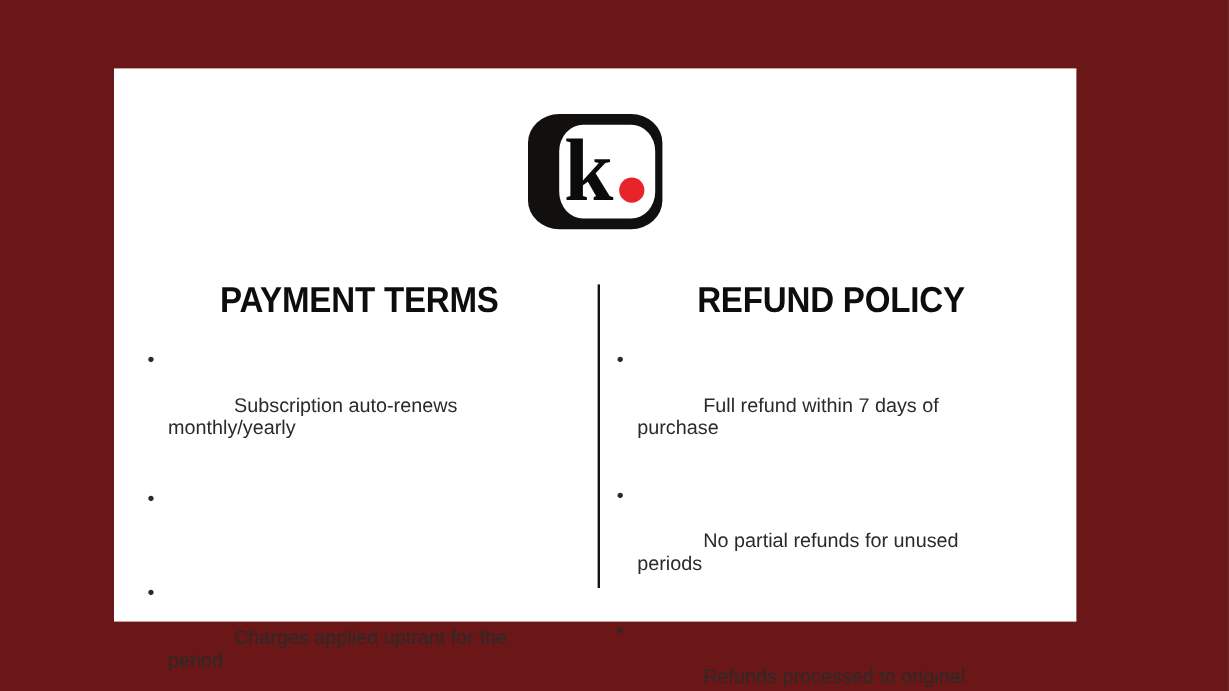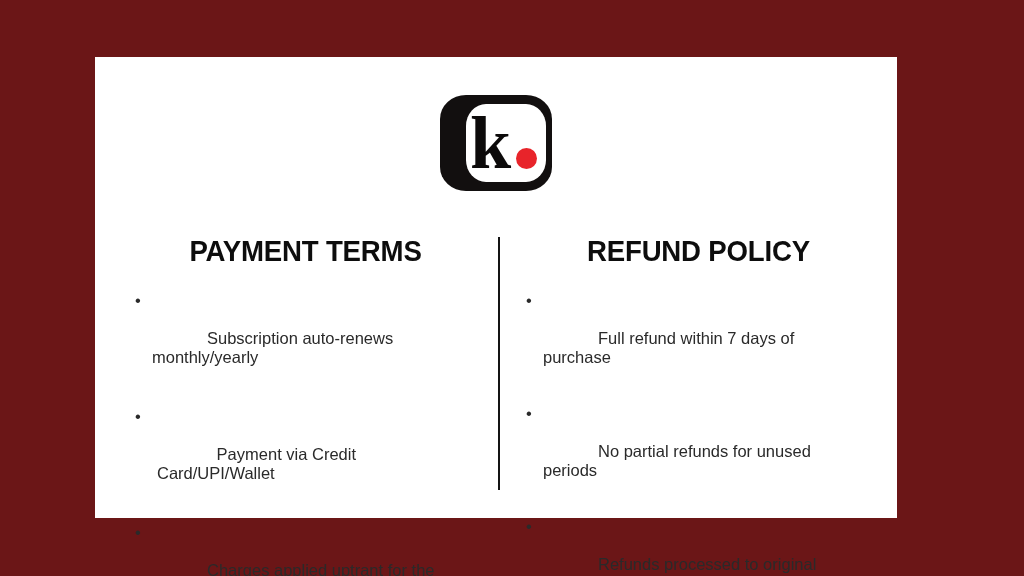--- a/index.html
+++ b/index.html
@@ -97,21 +97,20 @@
     top: 176px;
     width: 100%;
     height: 260px;
     display: flex;
   }
 
   .column {
     position: relative;
     flex: 1 1 0;
     padding: 0 6px;
-    margin-left: 12px;
   }
 
   .col-heading {
     font-size: 30px;
     font-weight: 700;
     color: #0D0D0D;
     text-align: center;
     letter-spacing: -0.2px;
     font-stretch: condensed;
     transform: scaleX(0.92);
@@ -183,21 +182,20 @@
 
       <div class="column" id="col-left">
         <div class="col-heading">PAYMENT TERMS</div>
         <ul class="bullets">
           <li>
             <span class="dot">•</span>
             <span>Subscription auto-renews monthly/yearly</span>
           </li>
           <li>
             <span class="dot">•</span>
-            <span> Payment via Credit Card/UPI/Wallet</span>
           </li>
           <li>
             <span class="dot">•</span>
             <span>Charges applied uptrant for the period</span>
           </li>
 
         </ul>
       </div>
 
       <div class="column" id="col-right">

